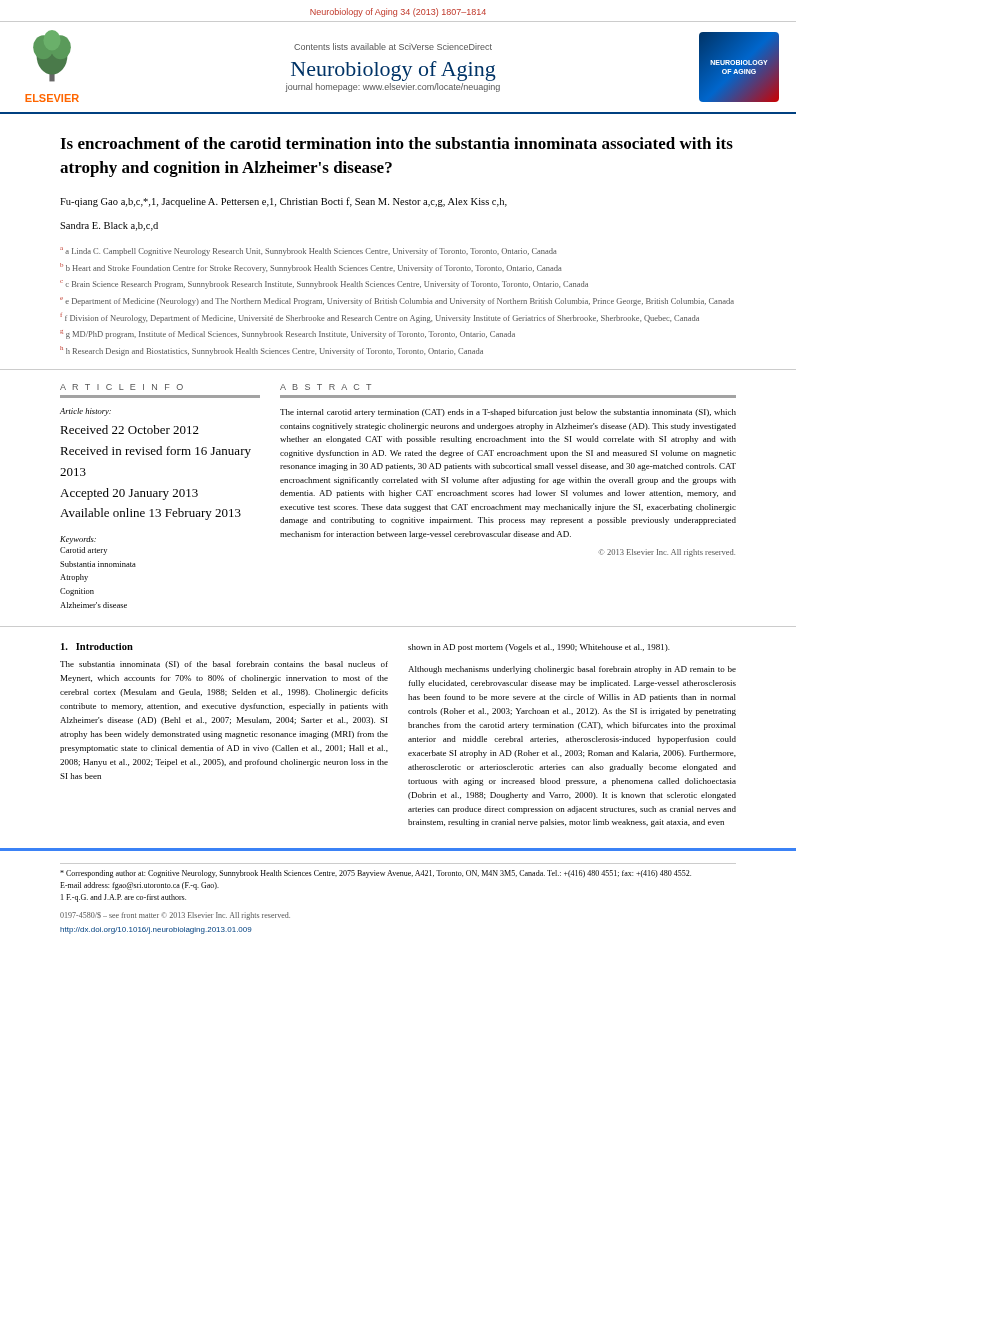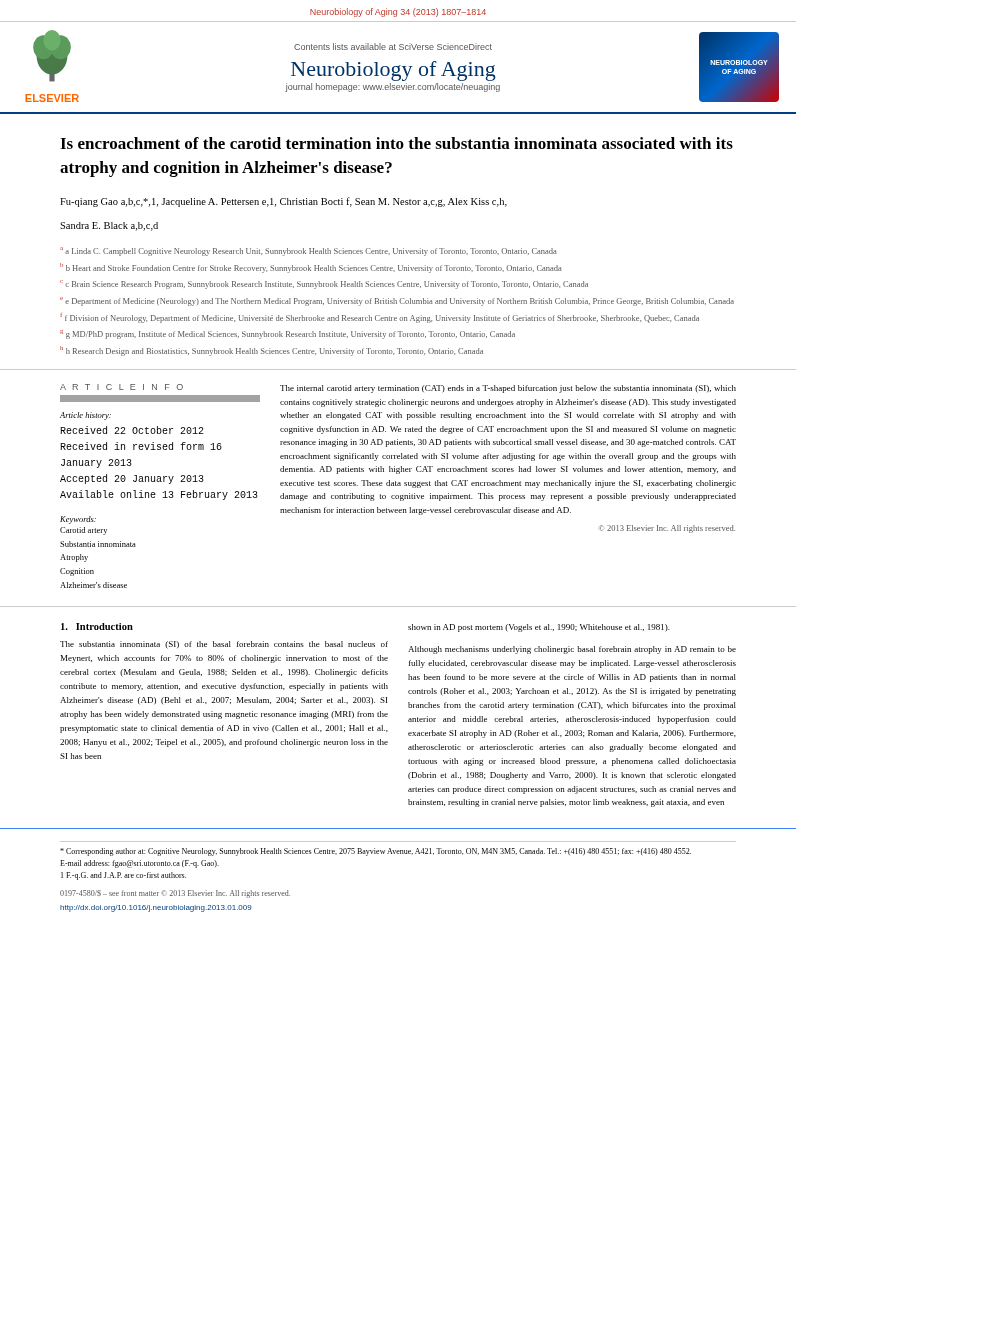--- a/index.html
+++ b/index.html
@@ -152,34 +152,34 @@
     .right-col {
       flex: 1;
     }
     .section-heading-small {
       font-size: 9px;
       letter-spacing: 2px;
       color: #555;
       text-transform: uppercase;
       font-family: Arial, sans-serif;
       margin-bottom: 8px;
-      border-bottom: 7px solid #a3a3a3;
+      border-bottom: 3px solid #a3a3a3;
       padding-bottom: 3px;
     }
     .article-history-label {
       font-size: 8.5px;
       font-style: italic;
       color: #000;
       font-family: 'Times New Roman', serif;
       margin-bottom: 4px;
     }
     .article-history-item {
-      font-size: 10px;
-      color: #000;
-      font-family: Liberation Mono, monospace;
+      font-size: 13px;
+      color: #000;
+      font-family: Liberation Serif, serif;
       line-height: 1.6;
     }
     .keywords-label {
       font-size: 8.5px;
       font-style: italic;
       color: #000;
       font-family: 'Times New Roman', serif;
       margin-top: 10px;
     }
     .keyword-item {
@@ -225,21 +225,21 @@
       font-size: 9px;
       color: #000;
       font-family: 'Times New Roman', serif;
       line-height: 1.55;
       text-align: justify;
       margin-bottom: 8px;
     }
     
     .footer-area {
       padding: 8px 60px;
-      border-top: 1px solid #3b82f6;
+      border-top: 3px solid #3b82f6;
       margin-top: 10px;
     }
     .footer-note {
       font-size: 8px;
       color: #555;
       font-family: 'Times New Roman', serif;
       line-height: 1.5;
       margin-bottom: 3px;
     }
     .footer-link {
@@ -331,20 +331,21 @@
       <div class="article-history-item">Accepted 20 January 2013</div>
       <div class="article-history-item">Available online 13 February 2013</div>
       <div class="keywords-label">Keywords:</div>
       <div class="keyword-item">Carotid artery</div>
       <div class="keyword-item">Substantia innominata</div>
       <div class="keyword-item">Atrophy</div>
       <div class="keyword-item">Cognition</div>
       <div class="keyword-item">Alzheimer's disease</div>
     </div>
     <div class="right-col">
+      <div class="section-heading-small">A B S T R A C T</div>
       <div class="abstract-text">The internal carotid artery termination (CAT) ends in a T-shaped bifurcation just below the substantia innominata (SI), which contains cognitively strategic cholinergic neurons and undergoes atrophy in Alzheimer's disease (AD). This study investigated whether an elongated CAT with possible resulting encroachment into the SI would correlate with SI atrophy and with cognitive dysfunction in AD. We rated the degree of CAT encroachment upon the SI and measured SI volume on magnetic resonance imaging in 30 AD patients, 30 AD patients with subcortical small vessel disease, and 30 age-matched controls. CAT encroachment significantly correlated with SI volume after adjusting for age within the overall group and the groups with dementia. AD patients with higher CAT encroachment scores had lower SI volumes and lower attention, memory, and executive test scores. These data suggest that CAT encroachment may mechanically injure the SI, exacerbating cholinergic damage and contributing to cognitive impairment. This process may represent a possible previously underappreciated mechanism for interaction between large-vessel cerebrovascular disease and AD.</div>
       <div class="copyright-line">© 2013 Elsevier Inc. All rights reserved.</div>
     </div>
   </div>
 
   <div class="body-two-col">
     <div class="body-left">
       <div class="section-title">
         <span>1.</span>
         &nbsp;

